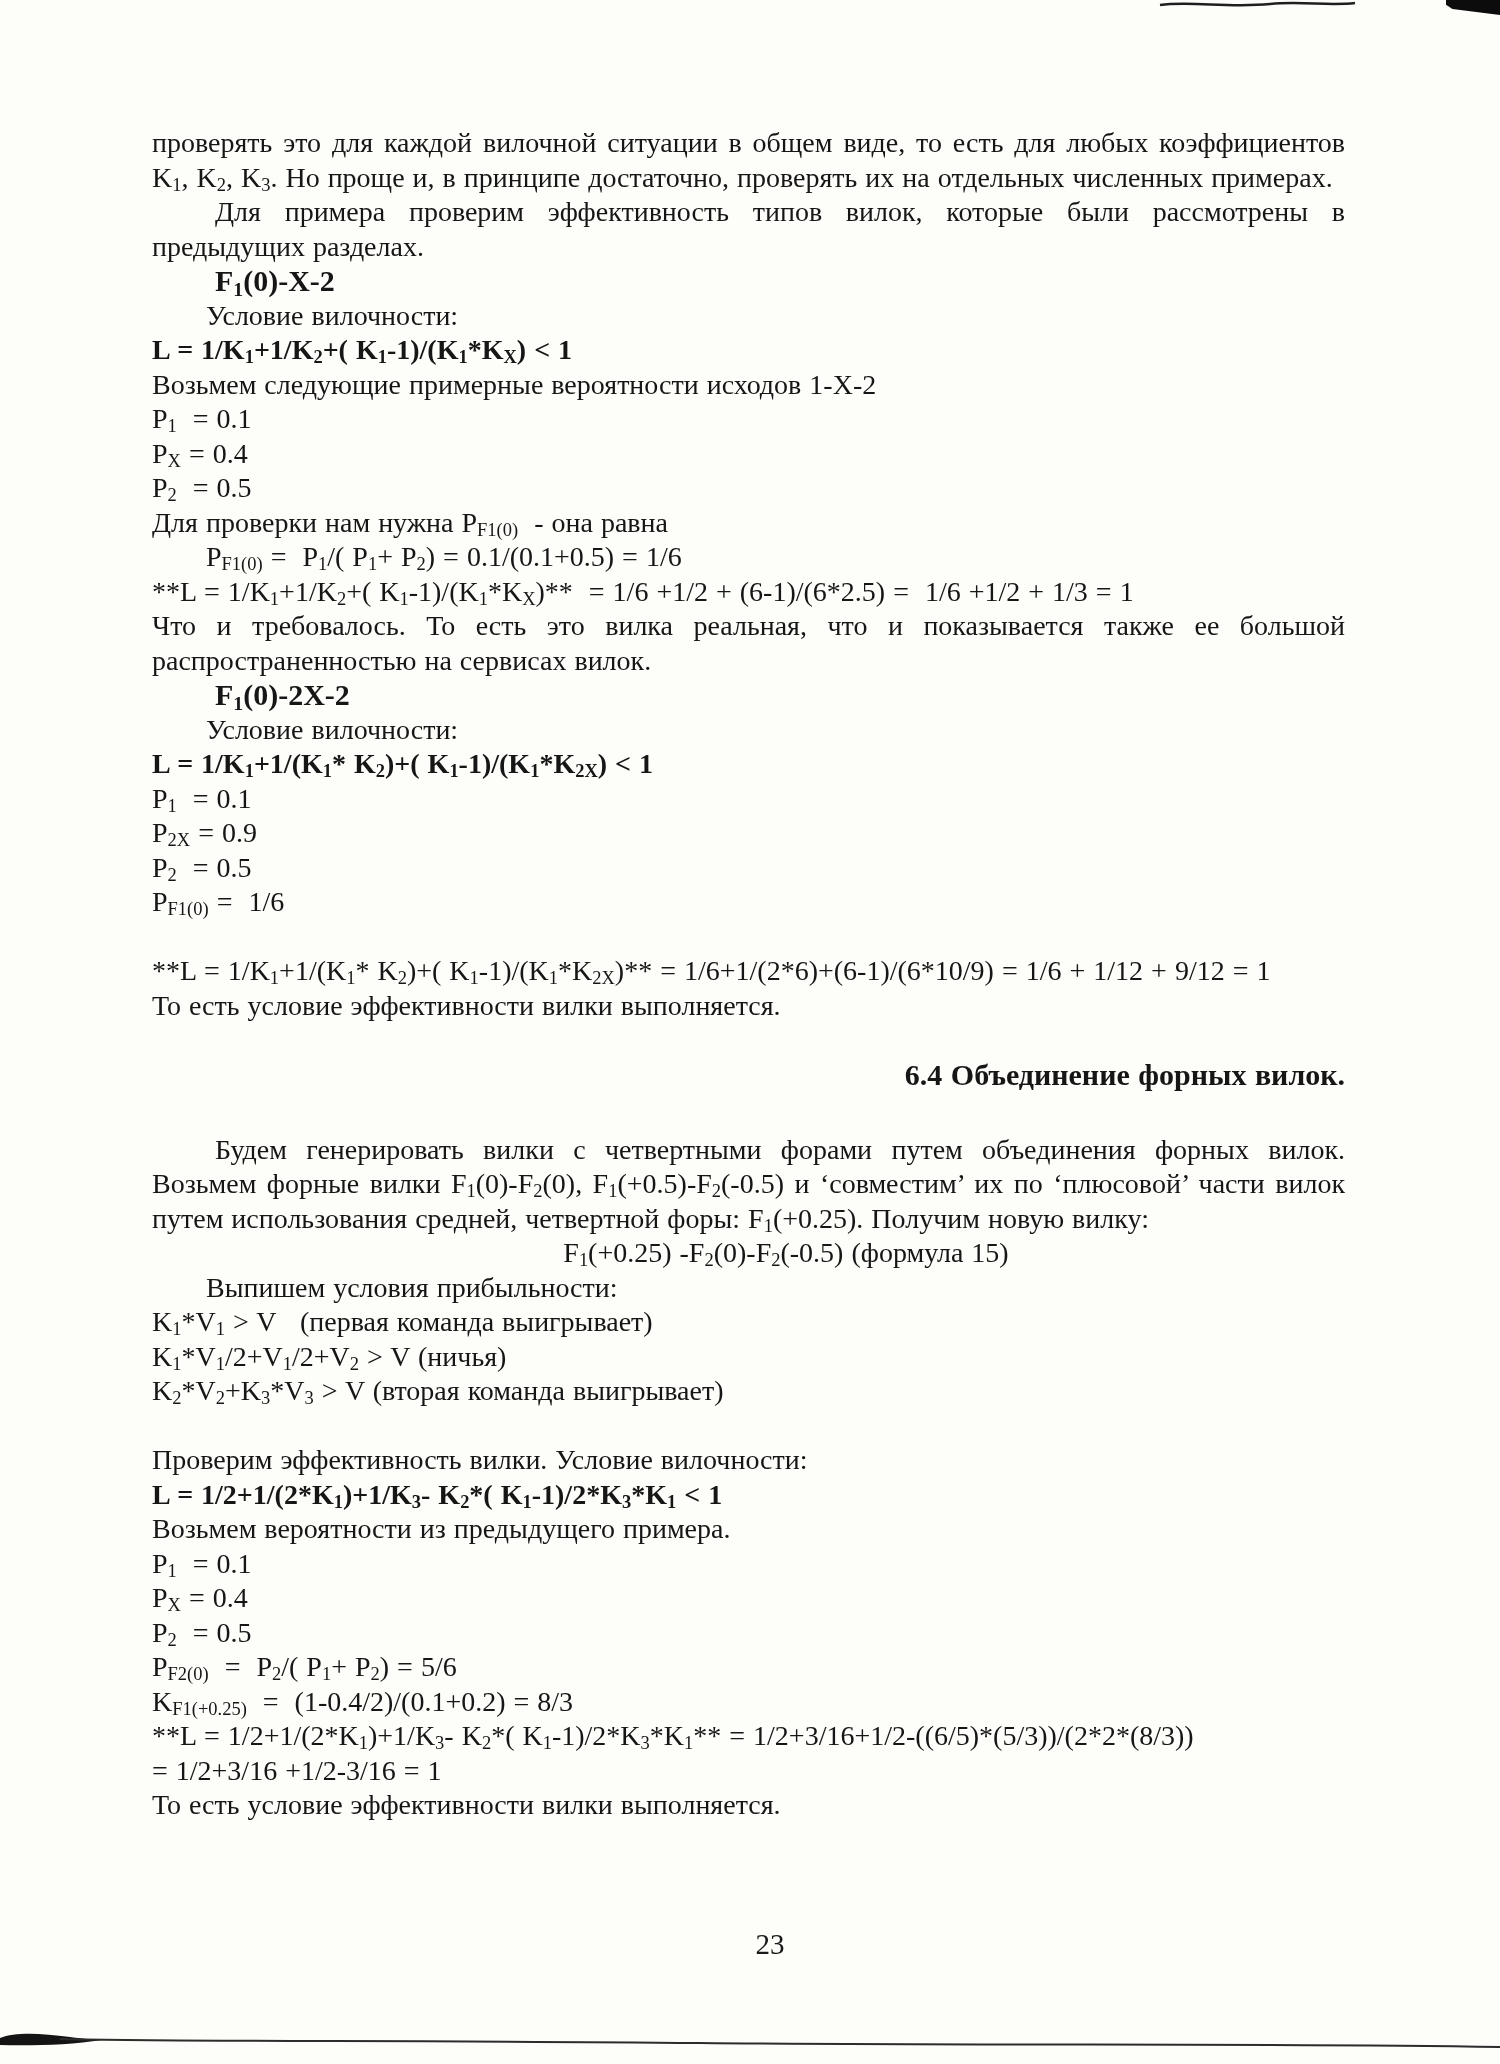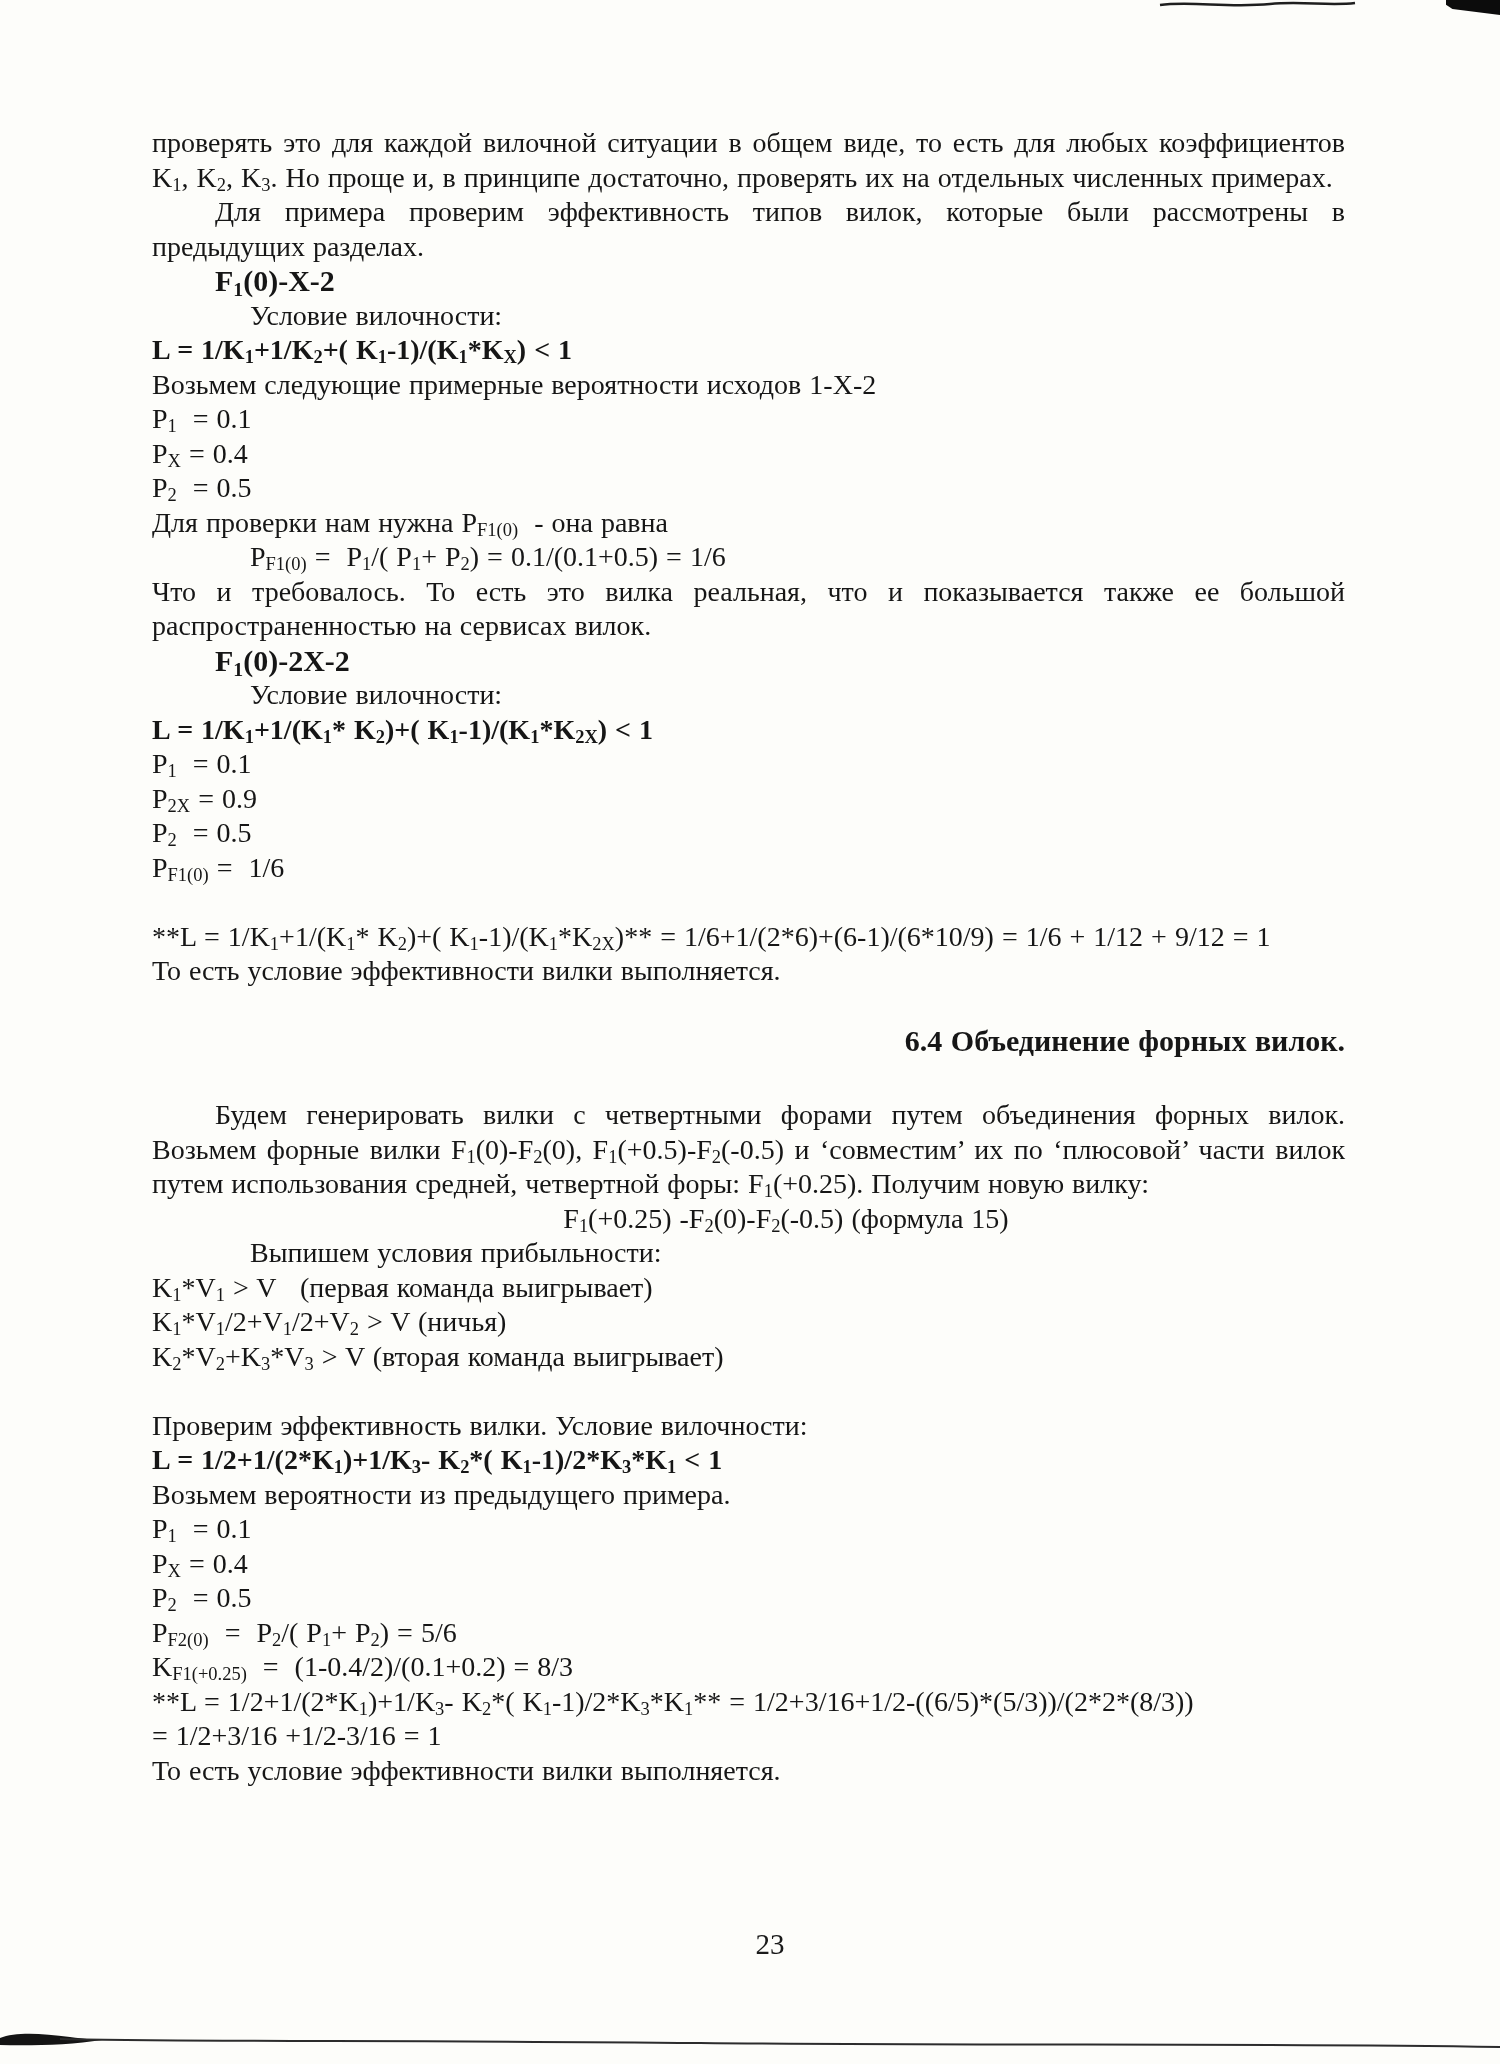--- a/index.html
+++ b/index.html
@@ -17,21 +17,21 @@
     word-spacing:1px;
     font-family:Liberation Serif, serif;
   }
   .blk{min-height:34.5px;}
   .p  {text-align:justify;}
   .pi {text-align:justify;text-indent:63px;}
   .h  {font-weight:bold;margin-left:63px;font-size:30px;}
   .hs {font-weight:bold;text-align:right;font-size:30px;margin:35px 0 40px 0;}
   .f  {font-weight:bold;white-space:pre-wrap;}
   .l  {white-space:pre-wrap;}
-  .li {margin-left:98px;white-space:pre-wrap;}
+  .li {margin-left:54px;white-space:pre-wrap;}
   .li2{margin-left:75px;white-space:pre-wrap;text-align:center;}
   .b  {white-space:pre;}
   sub{font-size:0.66em;vertical-align:-0.24em;line-height:0;}
   .page-num{
     position:absolute;left:0;top:1928px;width:1540px;
     text-align:center;font-size:29px;color:#1a1a1a;
   }
   .artifact{position:absolute;}
   .corner-block{
     right:0;top:0;width:54px;height:15px;background:#0c0c0c;
@@ -48,20 +48,21 @@
       <div class="blk pi">Для примера проверим эффективность типов вилок, которые были рассмотрены в предыдущих разделах.</div>
       <div class="blk h">F<sub>1</sub>(0)-X-2</div>
       <div class="blk li">Условие вилочности:</div>
       <div class="blk f">L = 1/K<sub>1</sub>+1/K<sub>2</sub>+( K<sub>1</sub>-1)/(K<sub>1</sub>*K<sub>X</sub>) &lt; 1</div>
       <div class="blk l">Возьмем следующие примерные вероятности исходов 1-Х-2</div>
       <div class="blk l">P<sub>1</sub>  = 0.1</div>
       <div class="blk l">P<sub>X</sub> = 0.4</div>
       <div class="blk l">P<sub>2</sub>  = 0.5</div>
       <div class="blk l">Для проверки нам нужна P<sub>F1(0)</sub>  - она равна</div>
       <div class="blk li">P<sub>F1(0)</sub> =  P<sub>1</sub>/( P<sub>1</sub>+ P<sub>2</sub>) = 0.1/(0.1+0.5) = 1/6</div>
+      <div class="blk l">**L = 1/K<sub>1</sub>+1/K<sub>2</sub>+( K<sub>1</sub>-1)/(K<sub>1</sub>*K<sub>X</sub>)**  = 1/6 +1/2 + (6-1)/(6*2.5) =  1/6 +1/2 + 1/3 = 1</div>
       <div class="blk p">Что и требовалось. То есть это вилка реальная, что и показывается также ее большой распространенностью на сервисах вилок.</div>
       <div class="blk h">F<sub>1</sub>(0)-2X-2</div>
       <div class="blk li">Условие вилочности:</div>
       <div class="blk f">L = 1/K<sub>1</sub>+1/(K<sub>1</sub>* K<sub>2</sub>)+( K<sub>1</sub>-1)/(K<sub>1</sub>*K<sub>2X</sub>) &lt; 1</div>
       <div class="blk l">P<sub>1</sub>  = 0.1</div>
       <div class="blk l">P<sub>2X</sub> = 0.9</div>
       <div class="blk l">P<sub>2</sub>  = 0.5</div>
       <div class="blk l">P<sub>F1(0)</sub> =  1/6</div>
       <div class="blk b">&nbsp;</div>
       <div class="blk l">**L = 1/K<sub>1</sub>+1/(K<sub>1</sub>* K<sub>2</sub>)+( K<sub>1</sub>-1)/(K<sub>1</sub>*K<sub>2X</sub>)** = 1/6+1/(2*6)+(6-1)/(6*10/9) = 1/6 + 1/12 + 9/12 = 1</div>

